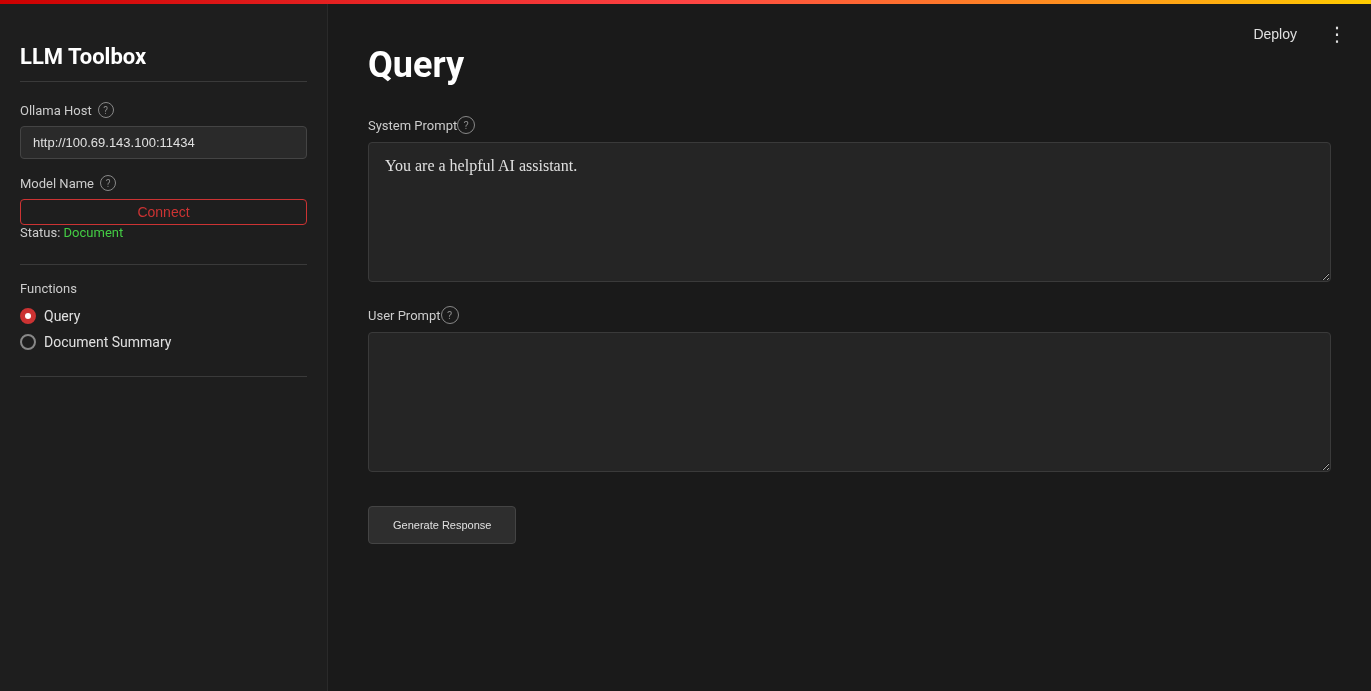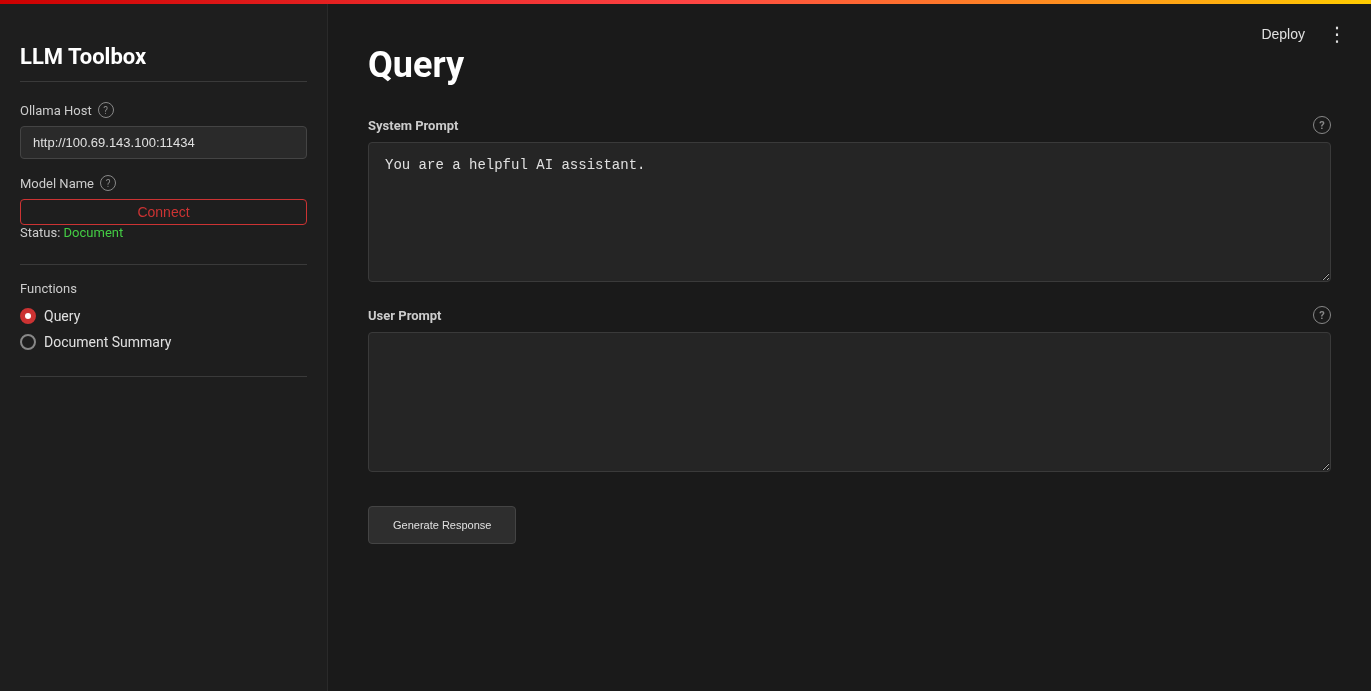--- a/index.html
+++ b/index.html
@@ -180,21 +180,21 @@
       position: relative;
     }
 
     .header-row {
       display: flex;
       justify-content: space-between;
       align-items: center;
       position: absolute;
       top: 16px;
       right: 20px;
-      gap: 10px;
+      gap: 18px;
     }
 
     .deploy-button {
       background-color: transparent;
       border: none;
       color: #e0e0e0;
       font-size: 14px;
       cursor: pointer;
       padding: 4px 8px;
     }
@@ -217,23 +217,22 @@
       margin-top: 10px;
     }
 
     .prompt-section {
       margin-bottom: 20px;
     }
 
     .prompt-label-row {
       display: flex;
       align-items: center;
-      justify-content: space-between;
+      justify-content: flex-start;
       margin-bottom: 8px;
-      font-weight: bold;
     }
 
     .prompt-label {
       font-size: 13px;
       color: #cccccc;
     }
 
     .prompt-help {
       width: 18px;
       height: 18px;
@@ -247,24 +246,24 @@
       cursor: pointer;
     }
 
     .prompt-textarea {
       width: 100%;
       background-color: #252525;
       border: 1px solid #3a3a3a;
       border-radius: 4px;
       color: #e0e0e0;
       padding: 14px 16px;
-      font-size: 14px;
+      font-size: 16px;
       outline: none;
       resize: vertical;
-      font-family: Liberation Mono, monospace;
+      font-family: Liberation Serif, serif;
     }
 
     .prompt-textarea.system-prompt {
       height: 140px;
     }
 
     .prompt-textarea.user-prompt {
       height: 140px;
     }
 

